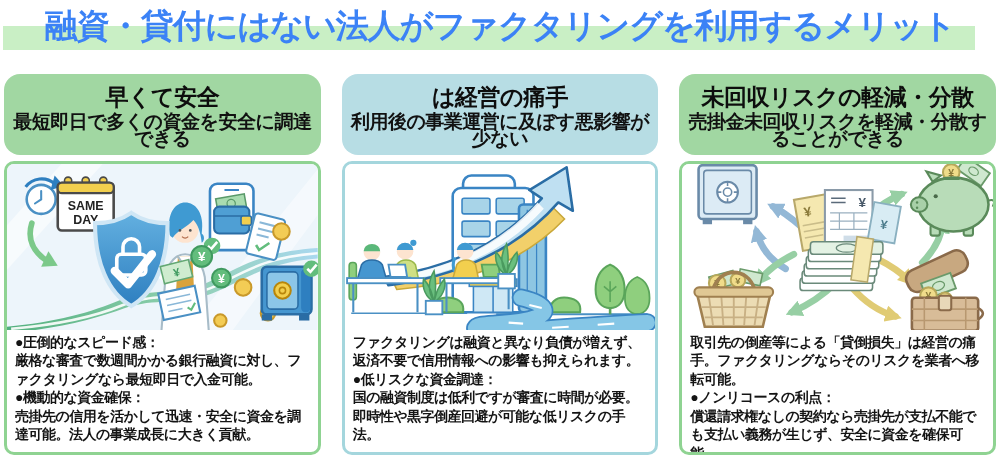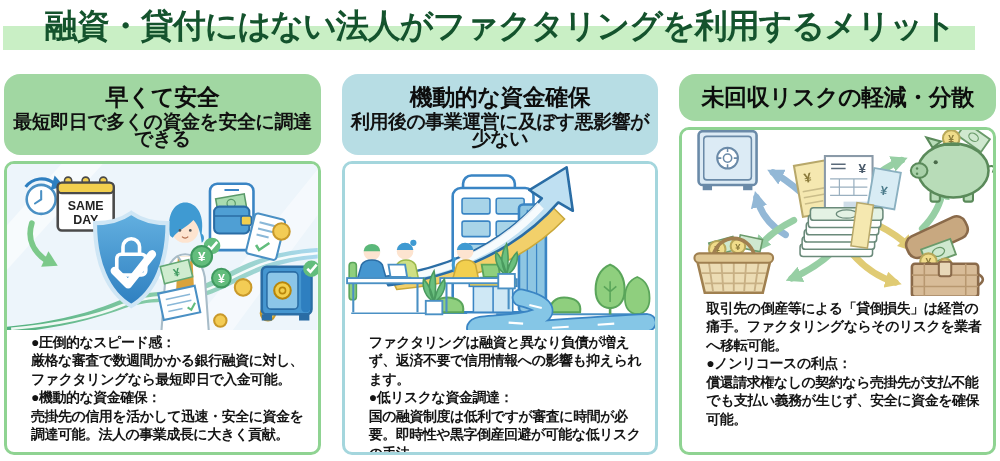--- a/index.html
+++ b/index.html
@@ -4,34 +4,34 @@
 <style>
   * { box-sizing: border-box; }
   html,body { margin:0; padding:0; background:#fff; }
   body { width:1000px; height:461px; font-family:"Liberation Sans","DejaVu Sans",sans-serif; color:#101010; }
   .page { position:relative; width:1000px; height:461px; overflow:hidden; background:#fff; }
 
   
   .title-wrap { position:relative; height:57px; }
   .title-band { position:absolute; left:3px; top:26px; width:972px; height:24px; background:#c9efc5; }
   .page-title { position:relative; margin:0; text-align:center; font-size:33px; line-height:52px;
-                font-weight:900; letter-spacing:-1px; color:#14532d; }
+                font-weight:900; letter-spacing:-1px; color:#3b82f6; }
 
   
   .cards { display:flex; gap:21px; padding:0 4px; margin-top:17px; height:381px;border-radius:19px; }
   .card { flex:1 1 0; display:flex; flex-direction:column; min-width:0; }
   .card-head { background:var(--head-bg,#a1d7a2); border-radius:16px; text-align:center;
                padding:7px 2px 8px; flex:none; }
   .card-title { font-size:23px; font-weight:900; letter-spacing:-0.5px; line-height:32px; color:#0d0d0d; }
   .card-subtitle { font-size:19px; font-weight:700; letter-spacing:-0.5px; line-height:17px; color:#111; }
   .card-body { margin-top:6px; flex:1 1 auto; background:#fff; border:3px solid var(--body-border,#8fd392);
                border-radius:10px; overflow:hidden; display:flex; flex-direction:column; }
   .illus { flex:none; height:166px; overflow:hidden; }
   .illus svg { display:block; width:100%; height:166px; }
-  .points { flex:1 1 auto; padding:3px 6px 4px 24px; font-size:14px; font-weight:700;
+  .points { flex:1 1 auto; padding:3px 6px 4px 8px; font-size:14px; font-weight:700;
             letter-spacing:-0.5px; line-height:1.32; color:#141414; overflow:hidden; }
   .p-head, .p-body { white-space:normal; }
 </style>
 </head>
 <body>
 
 <div class="page">
 
   <div class="title-wrap">
     <div class="title-band" style="background: rgb(201, 239, 197);"></div>
@@ -160,21 +160,21 @@
           <div class="p-head">●圧倒的なスピード感：</div>
           <div class="p-body">厳格な審査で数週間かかる銀行融資に対し、ファクタリングなら最短即日で入金可能。</div>
           <div class="p-head">●機動的な資金確保：</div>
           <div class="p-body">売掛先の信用を活かして迅速・安全に資金を調達可能。法人の事業成長に大きく貢献。</div>
         </div>
       </div>
     </section>
 
     <section class="card" style="--head-bg: #b7dde4; --body-border: #a4d6dd;">
       <header class="card-head">
-        <div class="card-title">機動的な資金確保</div>
+        <div class="card-title">は経営の痛手</div>
         <div class="card-subtitle">利用後の事業運営に及ぼす悪影響が少ない</div>
       </header>
       <div class="card-body">
         <div class="illus">
           <svg viewBox="0 0 300 166" preserveAspectRatio="xMidYMid slice">
             <rect width="300" height="166" fill="#ffffff"></rect>
             <path d="M146,148 H292" stroke="#4a90c4" stroke-width="2"></path>
             <path d="M6,147 H118" stroke="#4a90c4" stroke-width="1.5"></path>
             <g transform="translate(104,14)">
               <rect x="10" y="0" width="50" height="24" rx="8" fill="#fff" stroke="#3a85c4" stroke-width="2.5"></rect>
@@ -262,20 +262,21 @@
           <div class="p-body">ファクタリングは融資と異なり負債が増えず、返済不要で信用情報への影響も抑えられます。</div>
           <div class="p-head">●低リスクな資金調達：</div>
           <div class="p-body">国の融資制度は低利ですが審査に時間が必要。即時性や黒字倒産回避が可能な低リスクの手法。</div>
         </div>
       </div>
     </section>
 
     <section class="card" style="--head-bg: #a1d7a2; --body-border: #8fd392;">
       <header class="card-head">
         <div class="card-title">未回収リスクの軽減・分散</div>
+        <div class="card-subtitle">売掛金未回収リスクを軽減・分散することができる</div>
       </header>
       <div class="card-body">
         <div class="illus">
           <svg viewBox="0 0 300 166" preserveAspectRatio="xMidYMid slice">
             <defs>
               <marker id="ab" markerUnits="userSpaceOnUse" markerWidth="16" markerHeight="16" refX="6" refY="5" orient="auto" viewBox="0 0 10 10">
                   <path d="M0,0 L10,5 L0,10 Z" fill="#93b8d6"></path>
                 </marker>
               <marker id="ag" markerUnits="userSpaceOnUse" markerWidth="16" markerHeight="16" refX="6" refY="5" orient="auto" viewBox="0 0 10 10">
                   <path d="M0,0 L10,5 L0,10 Z" fill="#97cfa4"></path>

